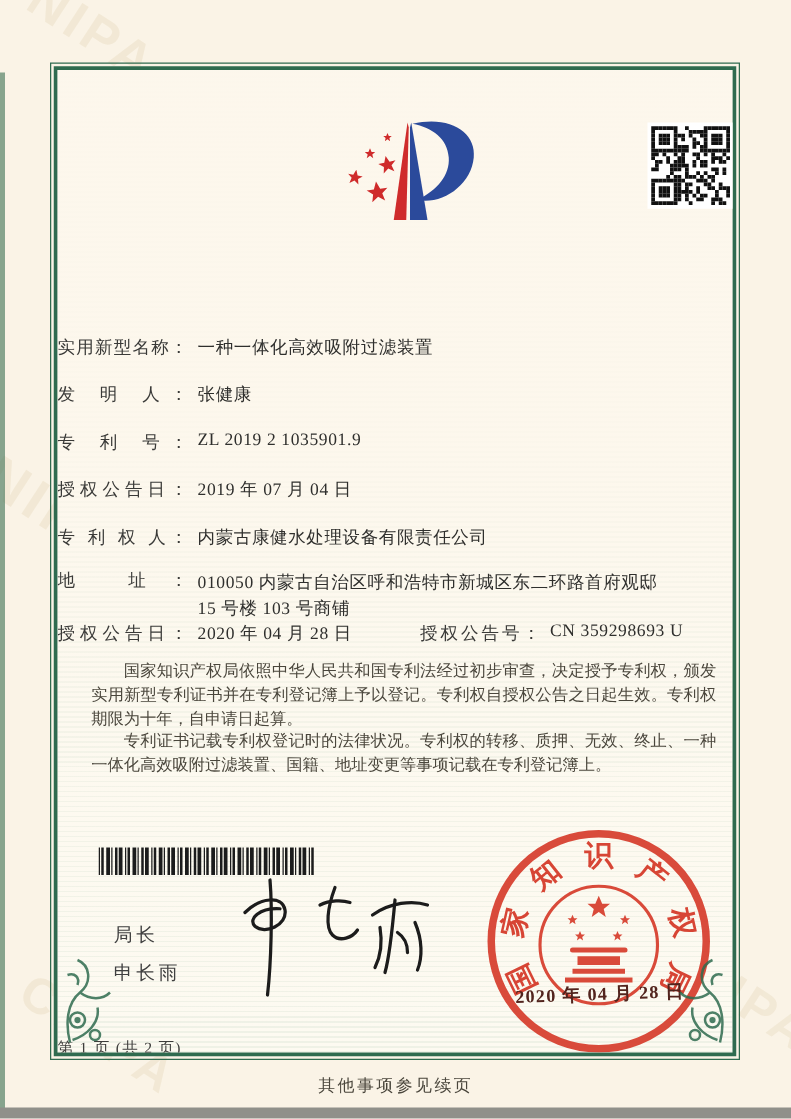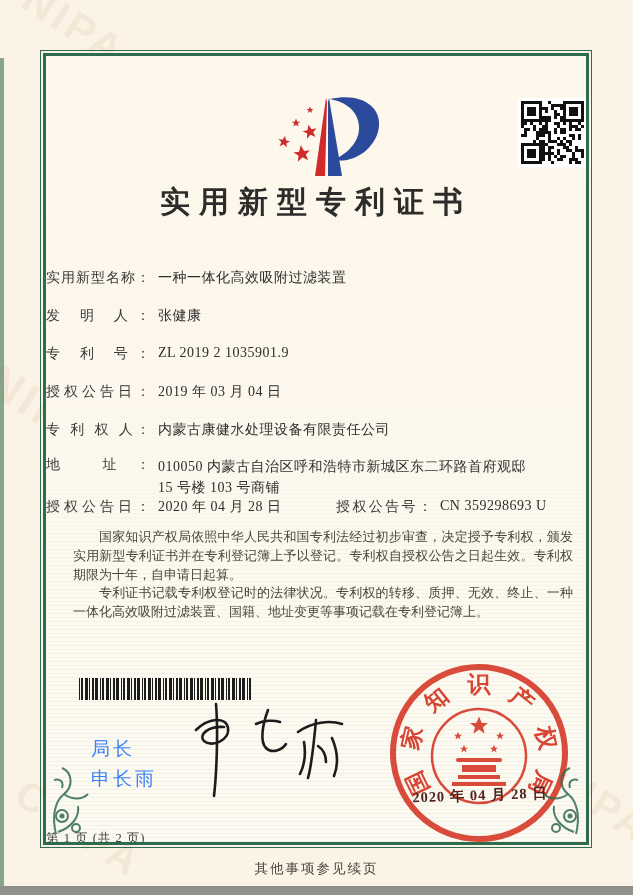--- a/index.html
+++ b/index.html
@@ -64,21 +64,21 @@
   .addr .fvalue{white-space:normal;width:368px;line-height:21px;vertical-align:top;}
   .grant-right{position:absolute;left:290px;top:0;white-space:nowrap;}
   .grant-right .flabel{width:96px;}
   .paras{
     position:absolute;left:27px;top:472px;width:500px;
     font-size:13px;line-height:18.8px;color:#4a463c;text-align:justify;
   }
   .paras p{margin:0;text-indent:2em;}
   .barcode{position:absolute;left:33px;top:622px;width:178px;height:22px;display:flex;align-items:stretch;}
   .barcode div{background:#1c1c1c;height:100%;}
-  .director-block{position:absolute;left:45px;top:678px;font-size:19px;color:#3b82f6;letter-spacing:3px;line-height:30px;}
+  .director-block{position:absolute;left:45px;top:678px;font-size:15px;color:#404040;letter-spacing:3px;line-height:30px;}
   .signature{position:absolute;left:132px;top:642px;width:170px;height:105px;}
   .seal{position:absolute;left:340px;top:604px;width:186px;height:186px;}
   .seal-date{
     position:absolute;left:346px;top:730px;width:176px;text-align:center;
     font-size:14.5px;color:#52241d;letter-spacing:1px;transform:rotate(-2deg);
     font-weight:bold;
   }
   .page-indicator{
     position:absolute;left:0;top:774px;width:100%;text-align:left;
     font-size:12.5px;color:#3d3d3b;letter-spacing:1px;
@@ -362,33 +362,32 @@
             <div style="left: 48px; top: 57px; width: 3px; height: 3px;"></div>
             <div style="left: 51px; top: 57px; width: 3px; height: 3px;"></div>
             <div style="left: 54px; top: 57px; width: 3px; height: 3px;"></div>
             <div style="left: 30px; top: 60px; width: 3px; height: 3px;"></div>
             <div style="left: 48px; top: 60px; width: 3px; height: 3px;"></div>
             <div style="left: 54px; top: 60px; width: 3px; height: 3px;"></div>
             <div style="left: 57px; top: 60px; width: 3px; height: 3px;"></div>
           </div>
       </div>
 
-      <div class="title">实用新型专利证书</div>
 
       <div class="field" style="top:251px;">
         <span class="flabel">发 明 人：</span><span class="fvalue">张健康</span>
       </div>
       <div class="field" style="top:213px;">
         <span class="flabel">实用新型名称：</span><span class="fvalue">一种一体化高效吸附过滤装置</span>
       </div>
       <div class="field" style="top:289px;">
         <span class="flabel">专 利 号：</span><span class="fvalue">ZL 2019 2 1035901.9</span>
       </div>
       <div class="field" style="top:327px;">
-        <span class="flabel">授权公告日：</span><span class="fvalue">2019 年 03 月 04 日</span>
+        <span class="flabel">授权公告日：</span><span class="fvalue">2019 年 07 月 04 日</span>
       </div>
       <div class="field" style="top:365px;">
         <span class="flabel">专 利 权 人：</span><span class="fvalue">内蒙古康健水处理设备有限责任公司</span>
       </div>
       <div class="field addr" style="top:400px;">
         <span class="flabel">地 址：</span><span class="fvalue">010050 内蒙古自治区呼和浩特市新城区东二环路首府观邸 15 号楼 103 号商铺</span>
       </div>
       <div class="field" style="top:442px;">
         <span class="flabel">授权公告日：</span><span class="fvalue">2020 年 04 月 28 日</span>
         <span class="grant-right">

